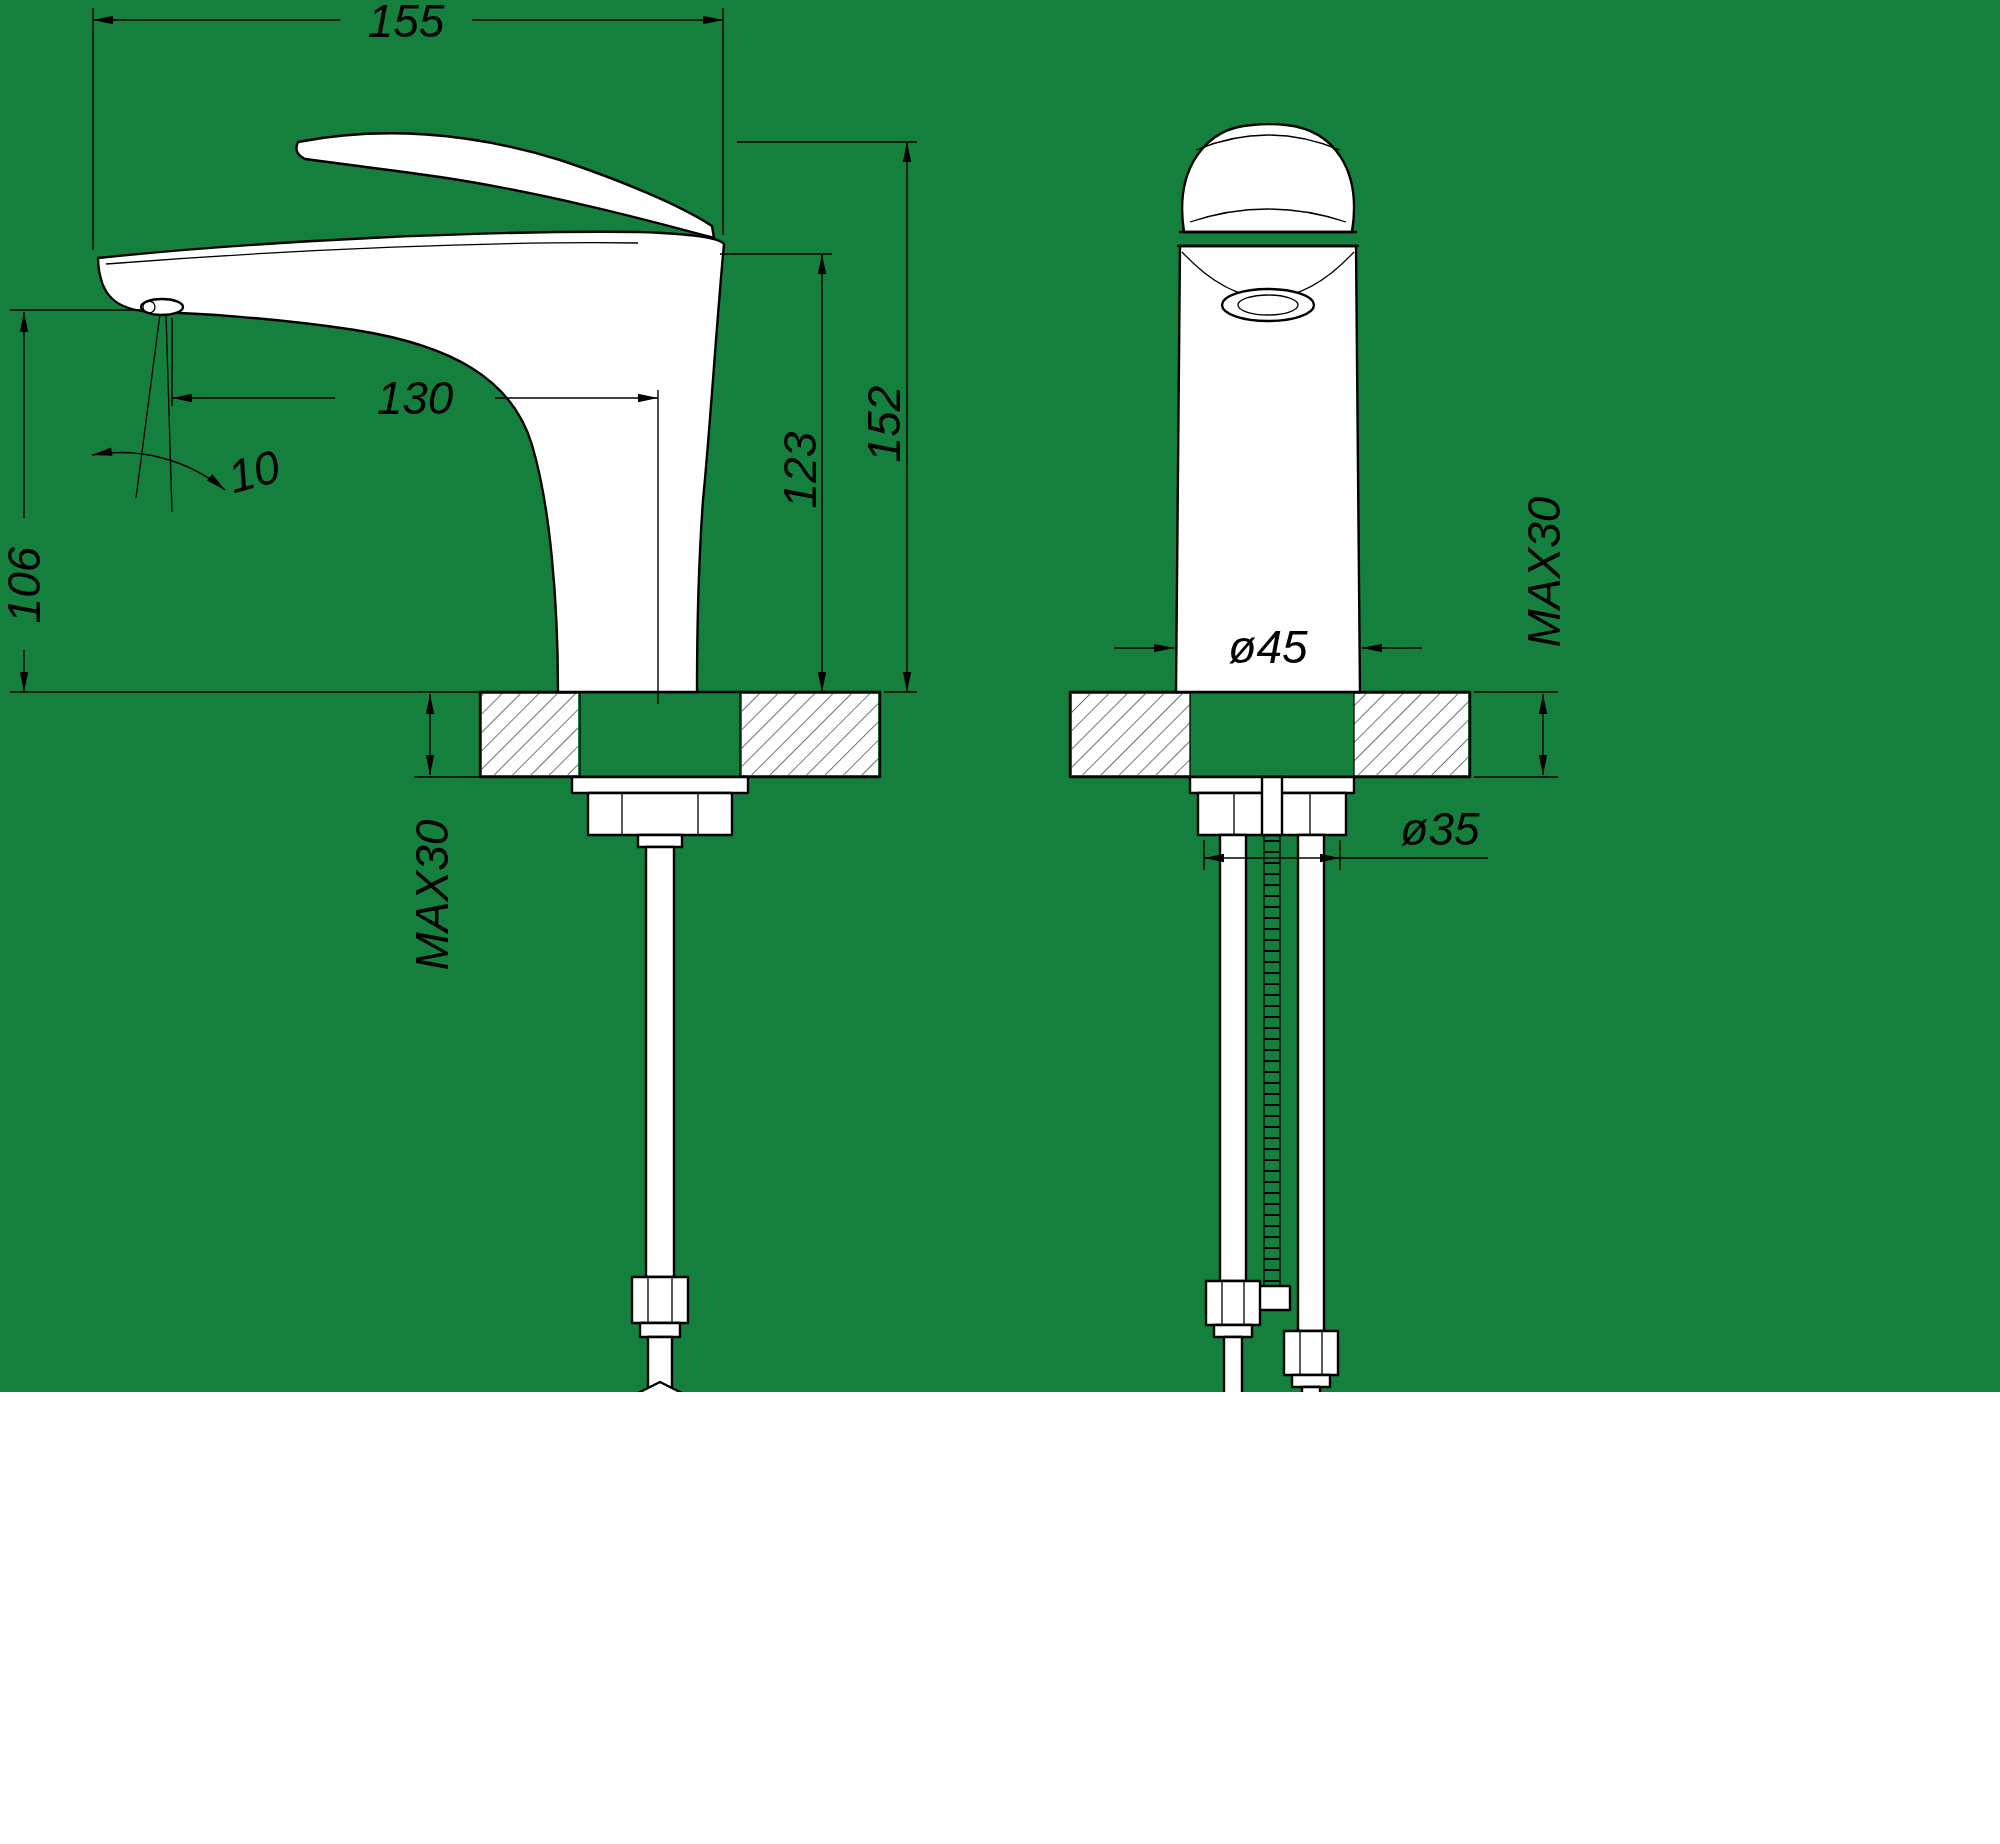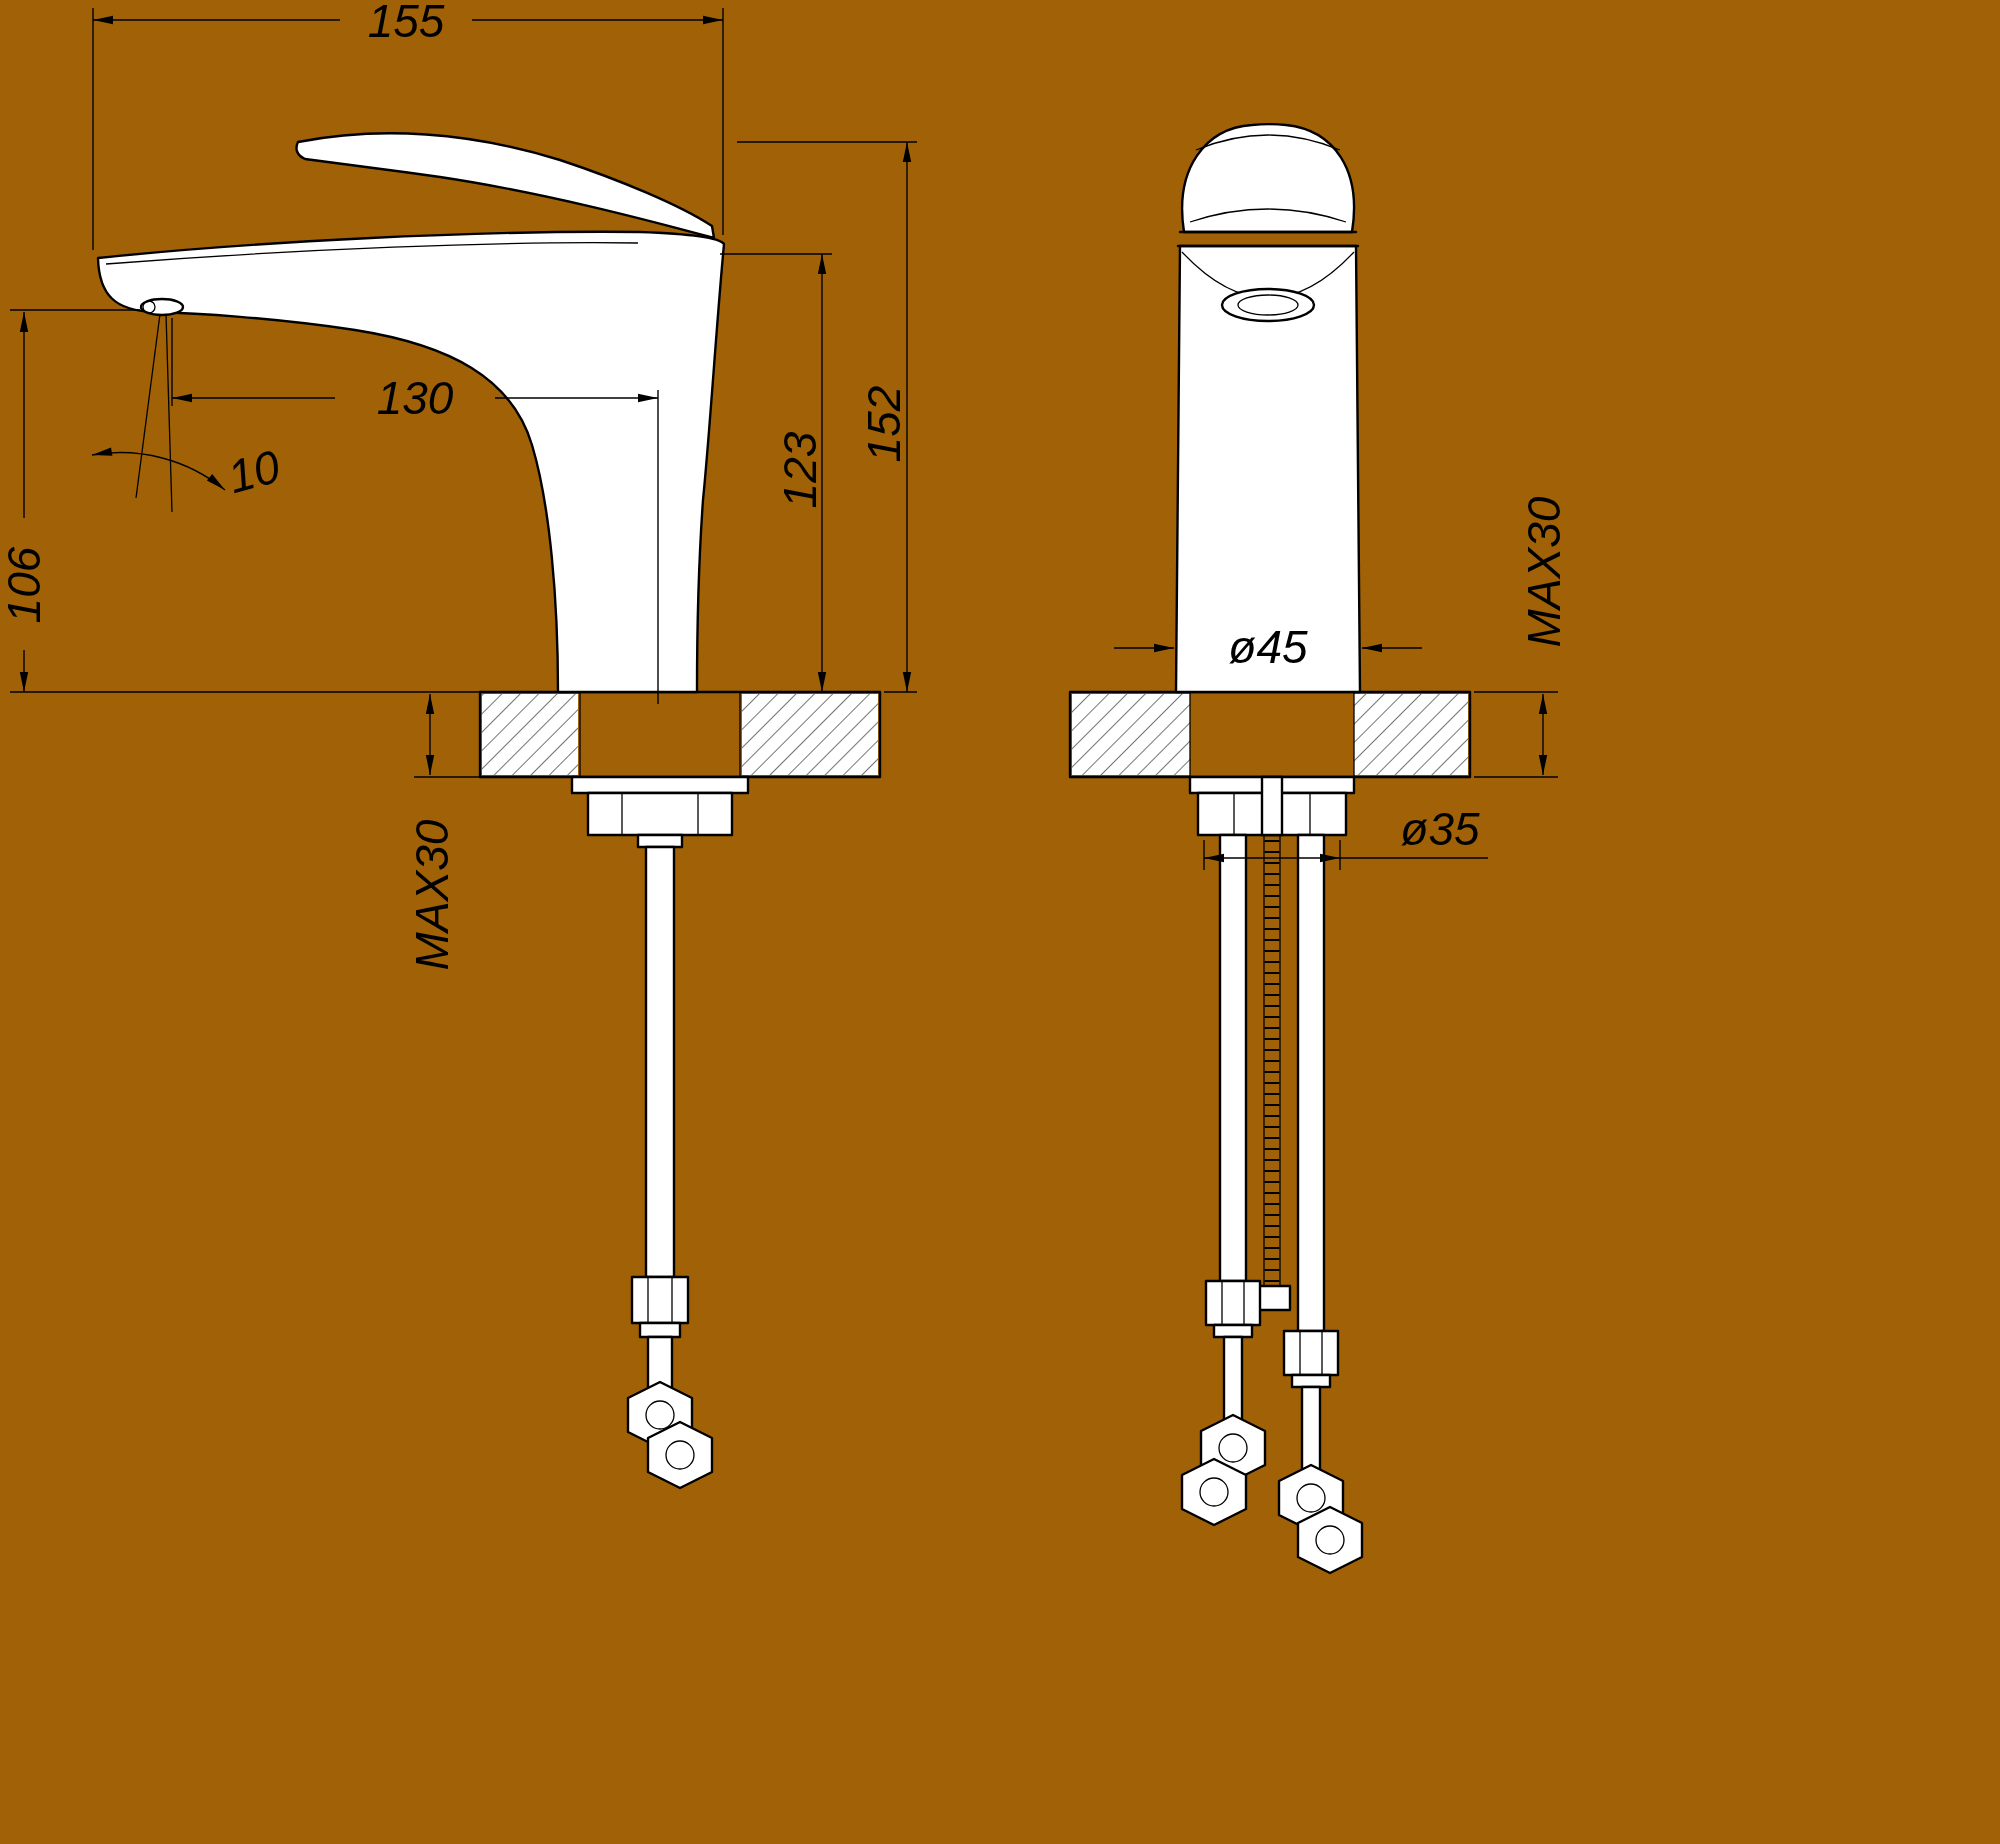--- a/index.html
+++ b/index.html
@@ -1,16 +1,16 @@
 <!DOCTYPE html>
 <html><head>
 <meta charset="utf-8">
 <style>
   html,body{margin:0;padding:0;background:#ffffff;}
-  .stage{width:2000px;height:1844px;background:#a16207;position:relative;overflow:hidden;}
+  .stage{width:2000px;height:1392px;background:#15803d;position:relative;overflow:hidden;}
   svg{display:block;}
   .outline{fill:none;stroke:#000;stroke-width:2.4;stroke-linejoin:round;stroke-linecap:round;}
   .solid{fill:#fff;stroke:#000;stroke-width:2.4;stroke-linejoin:round;}
   .thin{fill:none;stroke:#000;stroke-width:1.3;}
   .dim{fill:none;stroke:#000;stroke-width:1.4;}
   .dim-text{font-family:"Liberation Sans","DejaVu Sans",sans-serif;font-style:italic;font-size:46px;fill:#000;}
 </style>
 </head>
 <body>
 

